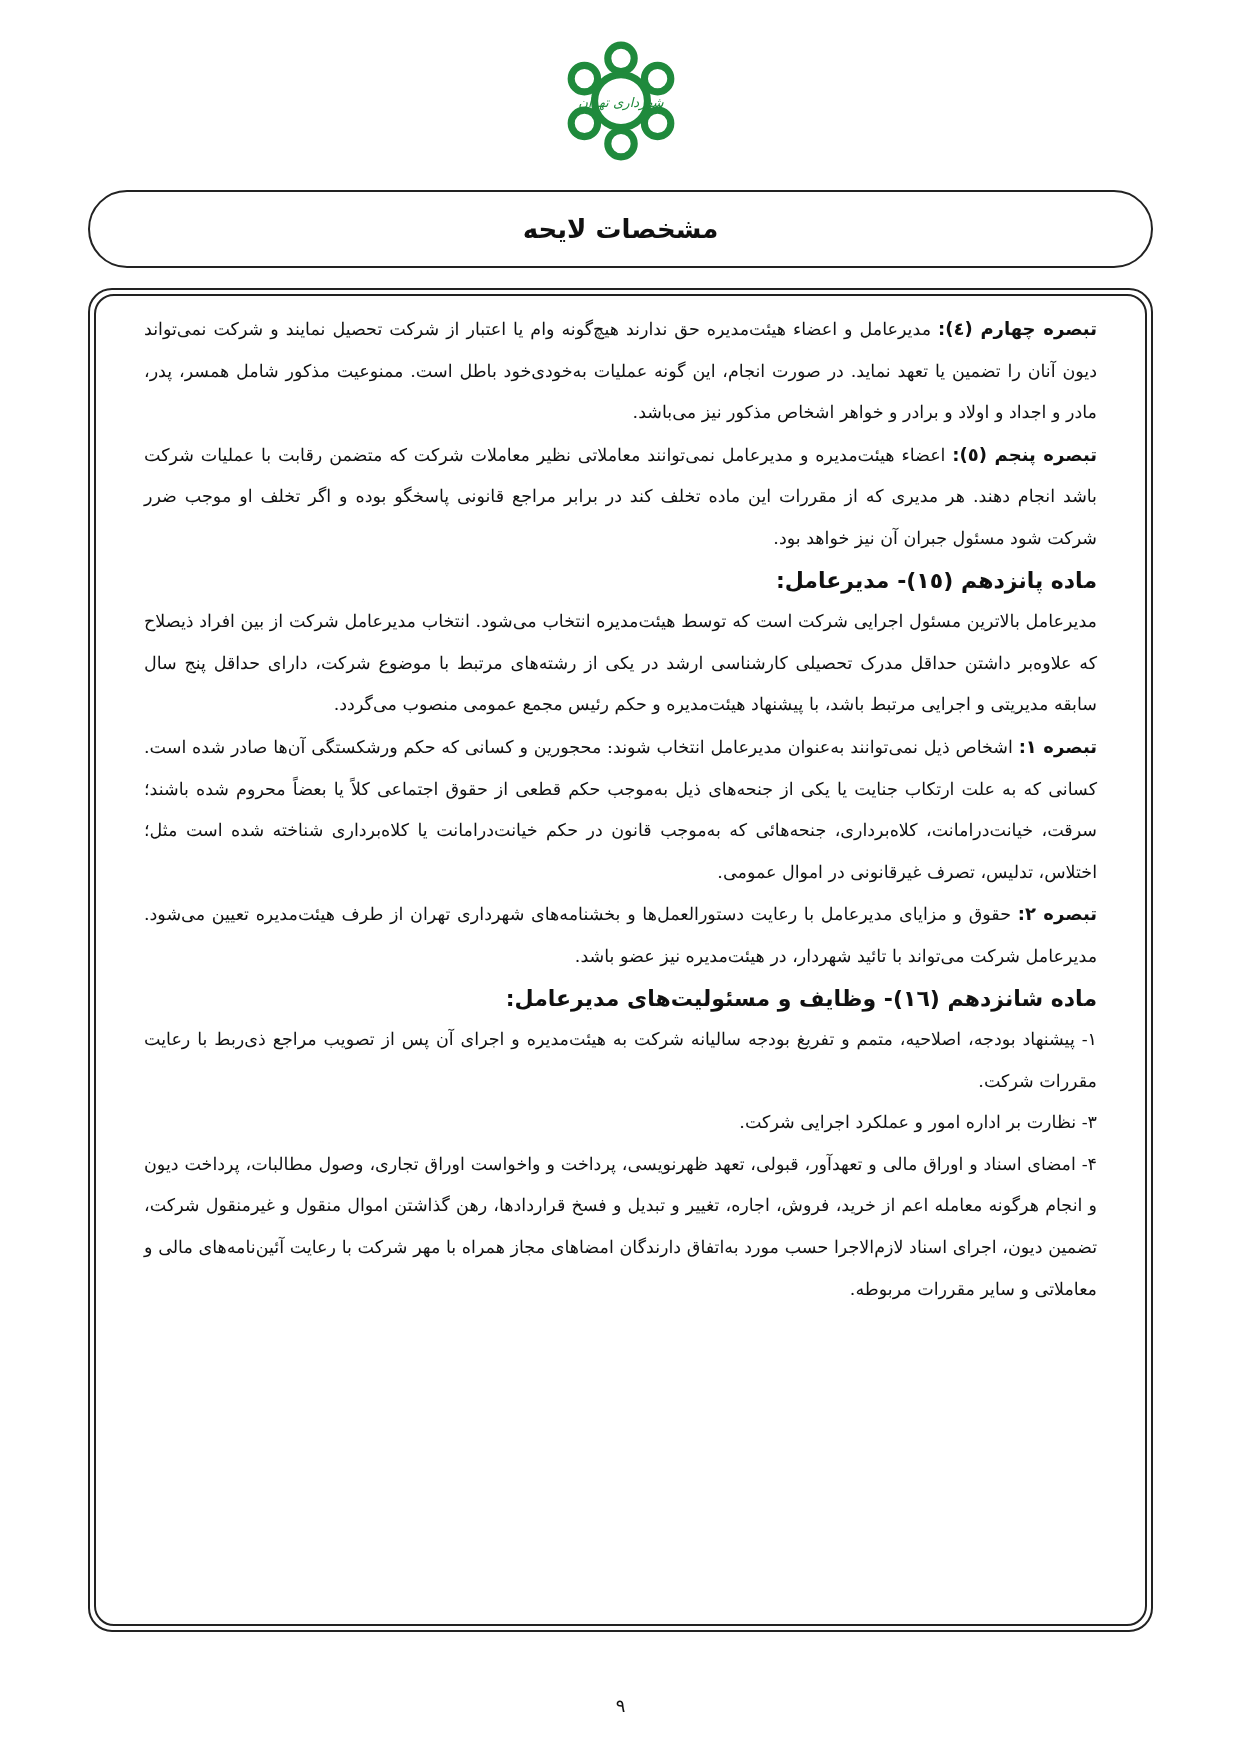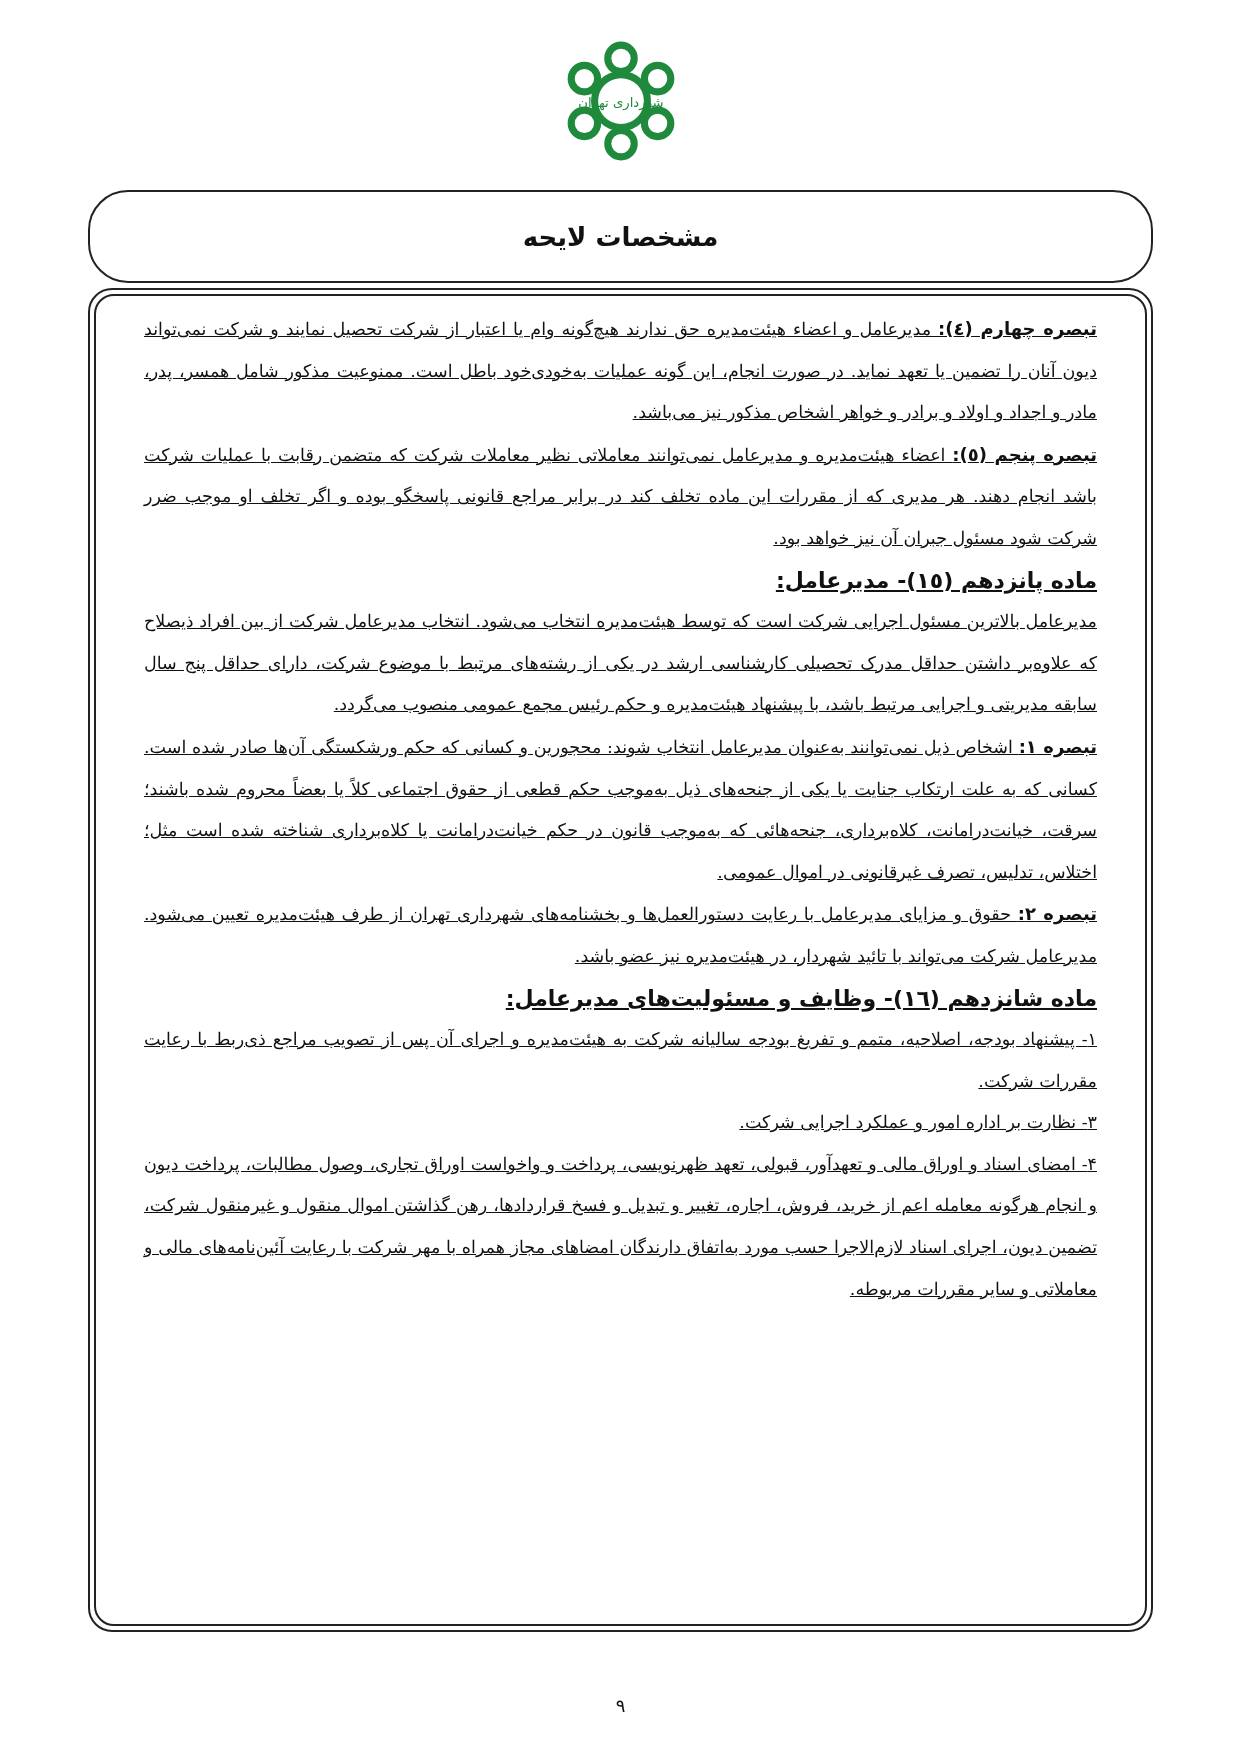--- a/index.html
+++ b/index.html
@@ -1,27 +1,27 @@
 <!DOCTYPE html>
 <html lang="fa" dir="rtl"><head>
 <meta charset="utf-8">
 <style>
   html, body { margin: 0; padding: 0; background: #ffffff; }
   body { width: 1241px; height: 1755px; position: relative; overflow: hidden;
          font-family: "DejaVu Serif", "Liberation Serif", serif; color: #111; }
-  .logo { position: absolute; left: 560px; top: 40px; width: 122px; height: 122px; }
-  .title-box { position: absolute; left: 88px; top: 190px; width: 1065px; height: 93px;
+  .logo { position: absolute; left: 560px; top: 40px; width: 122px; height: 122px; font-style: italic; }
+  .title-box { position: absolute; left: 88px; top: 190px; width: 1065px; height: 78px;
                border: 2px solid #222; border-radius: 40px; box-sizing: border-box;
                display: flex; align-items: center; justify-content: center; }
   .title-box h1 { margin: 0; font-size: 26px; font-weight: bold; font-family: "DejaVu Sans", sans-serif; }
   .frame-outer { position: absolute; left: 88px; top: 288px; width: 1065px; height: 1344px;
                  border: 2px solid #222; border-radius: 24px; box-sizing: border-box; padding: 4px; }
   .frame-inner { width: 100%; height: 100%; border: 2px solid #222; border-radius: 20px;
                  box-sizing: border-box; padding: 12px 48px 0 48px; }
-  .content { font-size: 17.5px; line-height: 41.6px; text-align: justify; text-decoration: underline; }
+  .content { font-size: 17.5px; line-height: 41.6px; text-align: justify; }
   .content p { margin: 0; }
   .content b { font-family: "DejaVu Sans", sans-serif; font-size: 18px; }
   .content h2 { margin: 0; font-size: 22px; line-height: 41.6px; font-weight: bold;
                 font-family: "DejaVu Sans", sans-serif; }
   .page-number { position: absolute; left: 0; right: 0; top: 1695px; text-align: center; font-size: 18px; }
 </style>
 </head>
 <body>
 
 <div class="logo">

